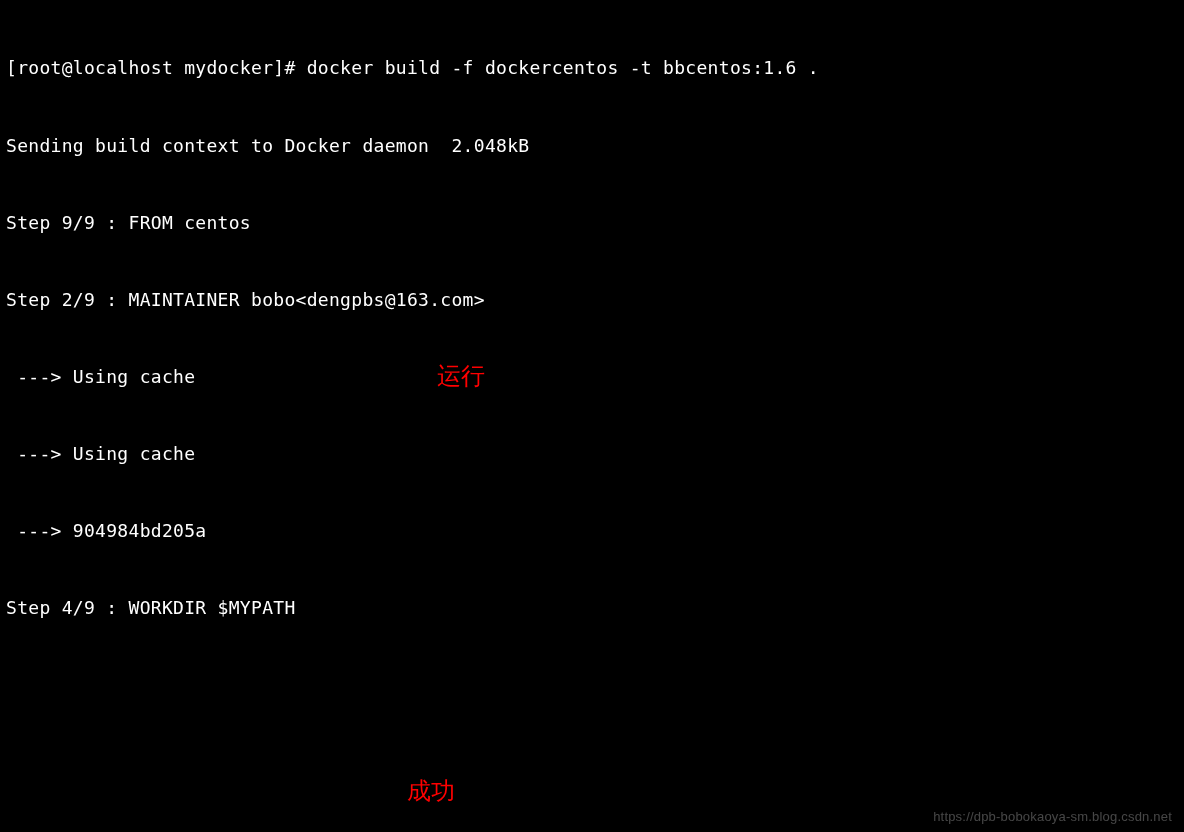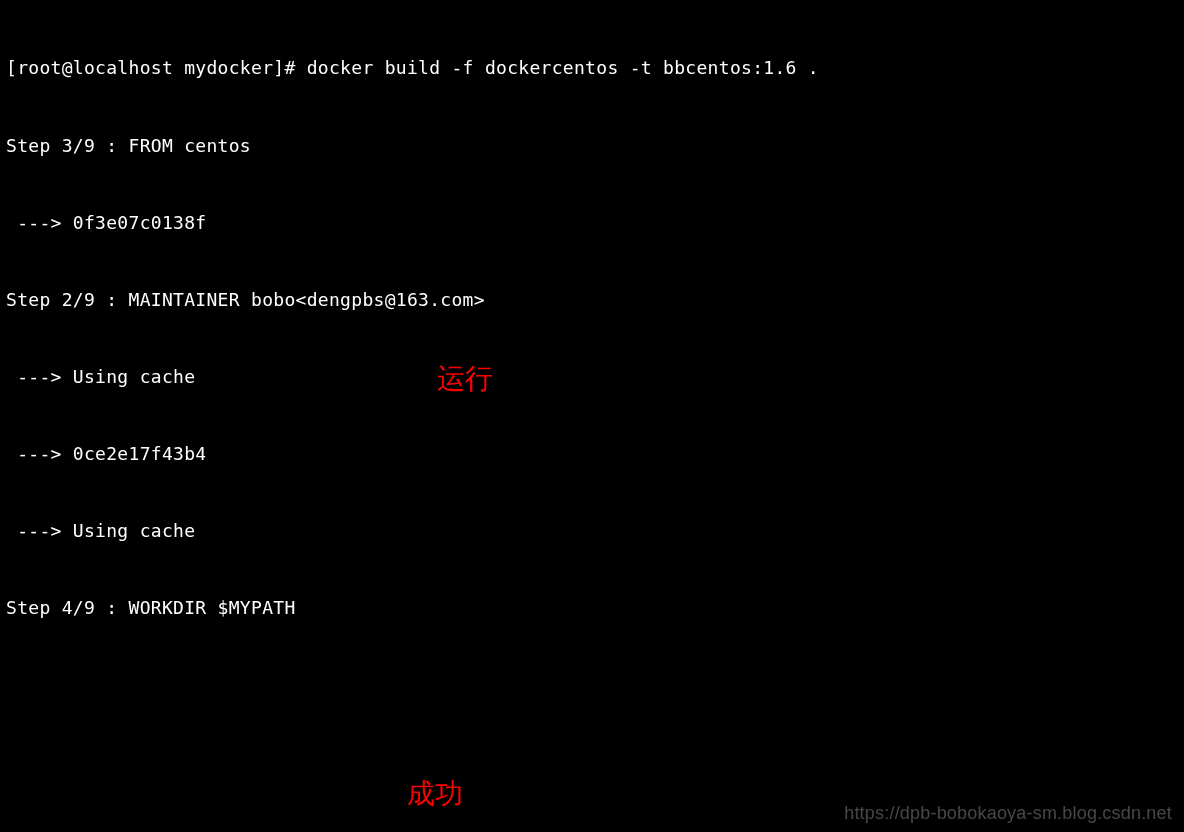--- a/index.html
+++ b/index.html
@@ -21,44 +21,44 @@
     letter-spacing: 0.3px;
   }
   .line {
     display: block;
     min-height: 25.7px;
   }
   .annotation {
     position: absolute;
     color: #ff0000;
     font-family: "Microsoft YaHei", "SimHei", sans-serif;
-    font-size: 28px;
+    font-size: 24px;
     font-weight: 500;
   }
   .watermark {
     position: absolute;
     right: 12px;
     bottom: 8px;
     color: rgba(200, 200, 200, 0.35);
     font-family: Arial, sans-serif;
-    font-size: 18px;
+    font-size: 13px;
     letter-spacing: 0.2px;
   }
 </style>
 </head>
 <body>
 
 <div class="terminal">
   <span class="line">[root@localhost mydocker]# docker build -f dockercentos -t bbcentos:1.6 .</span>
-  <span class="line">Step 3/9 : FROM centos</span>
-  <span class="line"> ---&gt; 0f3e07c0138f</span>
+  <span class="line">Sending build context to Docker daemon  2.048kB</span>
+  <span class="line">Step 9/9 : FROM centos</span>
   <span class="line">Step 2/9 : MAINTAINER bobo&lt;dengpbs@163.com&gt;</span>
   <span class="line"> ---&gt; Using cache</span>
-  <span class="line"> ---&gt; 0ce2e17f43b4</span>
   <span class="line"> ---&gt; Using cache</span>
+  <span class="line"> ---&gt; 904984bd205a</span>
   <span class="line">Step 4/9 : WORKDIR $MYPATH</span>
   
   
   
   
   
   
   
   
   

